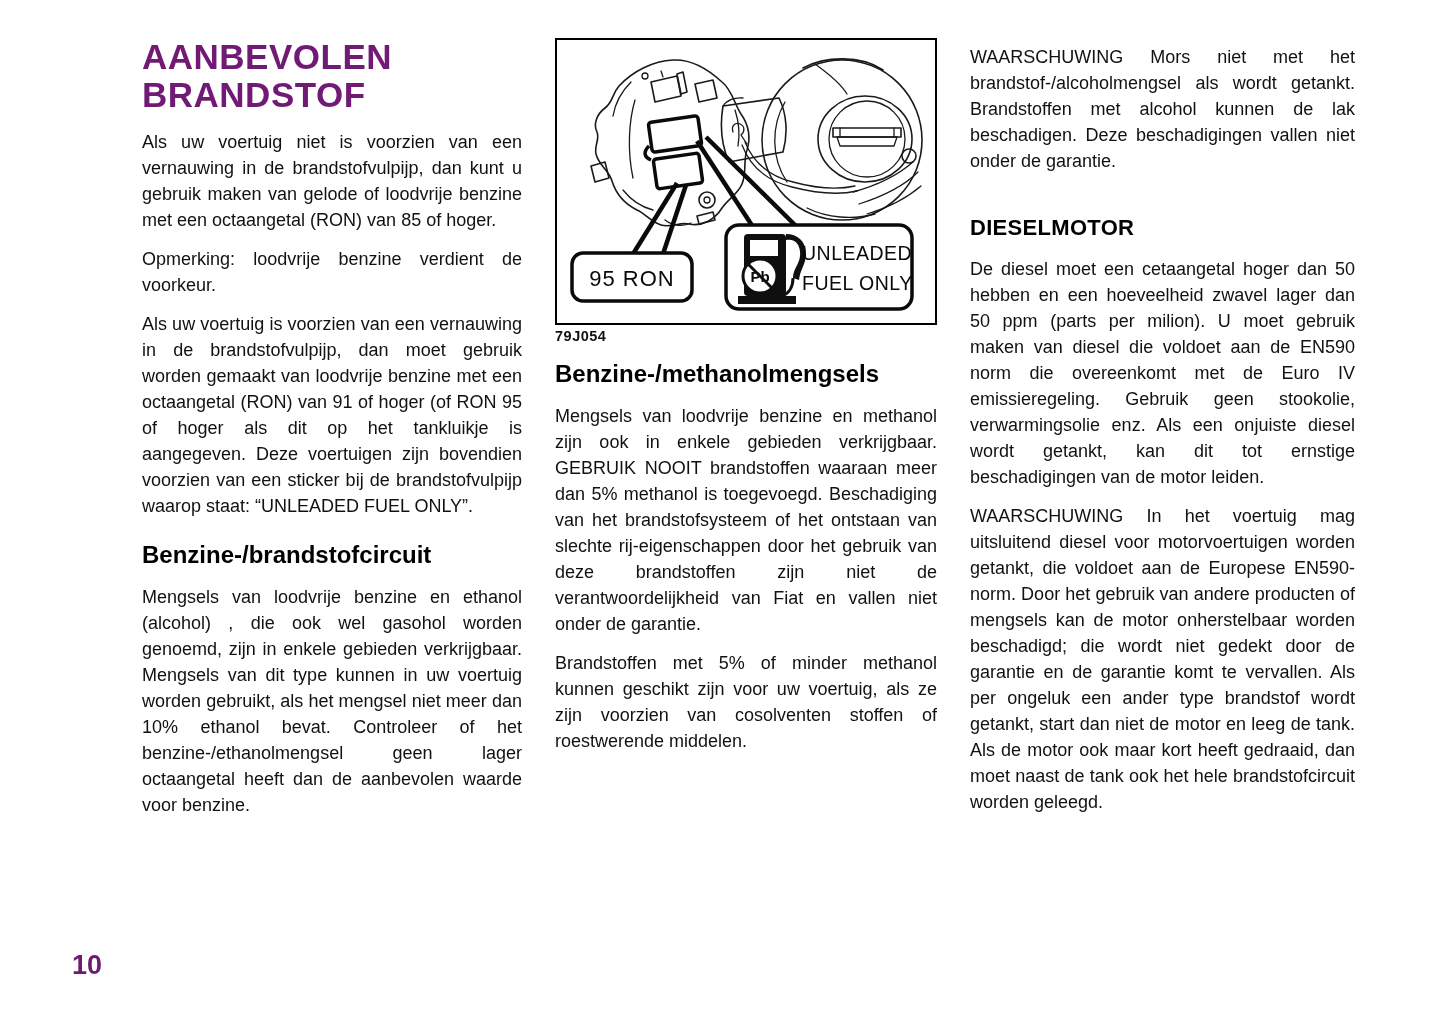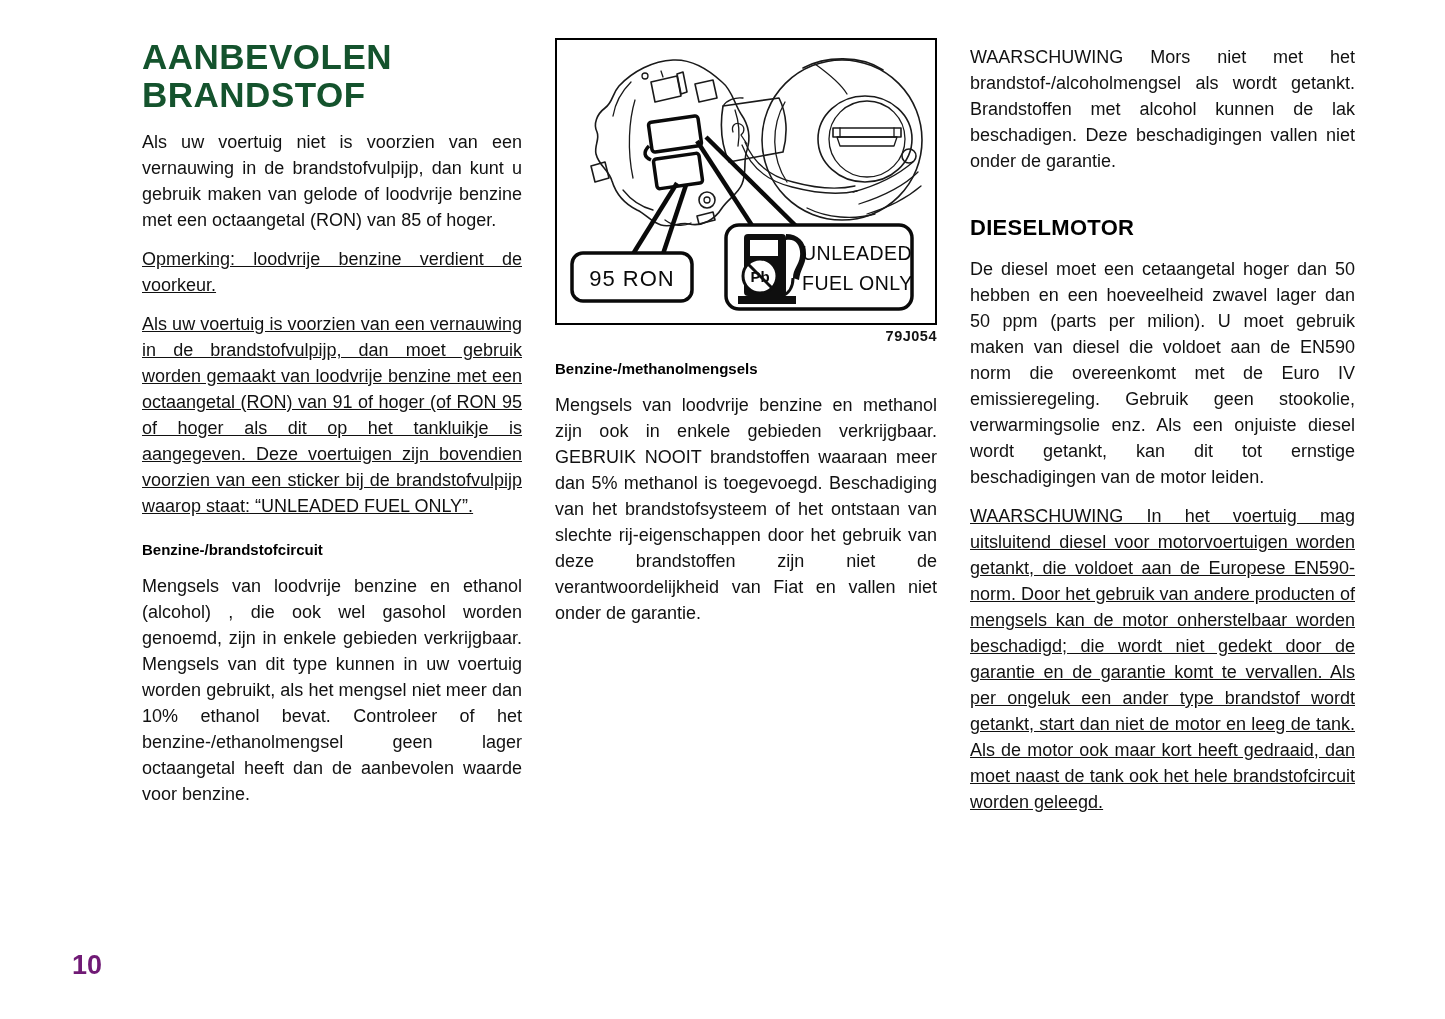--- a/index.html
+++ b/index.html
@@ -25,61 +25,60 @@
   .col2 { width: 382px; }
   .col3 { width: 385px; }
 
   h1 {
     margin: 0;
     font-size: 35px;
     line-height: 38px;
     font-weight: bold;
     letter-spacing: 0.5px;
     white-space: pre-line;
-    color: #14532d;
+    color: #701a75;
   }
   h2 {
     margin: 40px 0 0 0;
     font-size: 22px;
     font-weight: bold;
     letter-spacing: 0.3px;
     color: #000;
   }
   h3 {
     margin: 22px 0 0 0;
-    font-size: 15px;
+    font-size: 24px;
     font-weight: bold;
     color: #000;
   }
   p {
     margin: 15px 0 0 0;
     font-size: 18px;
     line-height: 26px;
     text-align: justify;
   }
-  p + p { margin-top: 13px; text-decoration: underline; }
+  p + p { margin-top: 13px; }
 
   .col3 p.first { margin-top: 6px; }
   .col3 h2 { margin-top: 41px; }
 
   figure {
     margin: 0;
   }
   .figure-frame {
     width: 378px;
     height: 283px;
     border: 2px solid #000;
     background: #fff;
     box-sizing: content-box;
   }
   .figure-code {
     margin-top: 3px;
     font-size: 14.5px;
     font-weight: bold;
-    text-align: right;
     letter-spacing: 0.5px;
   }
   .col2 h3 { margin-top: 16px; }
 
   .page-number {
     position: absolute;
     left: 72px;
     top: 950px;
     font-size: 27px;
     font-weight: bold;
@@ -196,20 +195,21 @@
             <text class="unleaded-text" x="245" y="220">UNLEADED</text>
             <text class="unleaded-text" x="245" y="250">FUEL ONLY</text>
           </g>
         </svg>
       </div>
       <figcaption class="figure-code">79J054</figcaption>
     </figure>
 
     <h3>Benzine-/methanolmengsels</h3>
     <p>Mengsels van loodvrije benzine en methanol zijn ook in enkele gebieden verkrijgbaar. GEBRUIK NOOIT brandstoffen waaraan meer dan 5% methanol is toegevoegd. Beschadiging van het brandstofsysteem of het ontstaan van slechte rij-eigenschappen door het gebruik van deze brandstoffen zijn niet de verantwoordelijkheid van Fiat en vallen niet onder de garantie.</p>
+    <p>Brandstoffen met 5% of minder methanol kunnen geschikt zijn voor uw voertuig, als ze zijn voorzien van cosolventen stoffen of roestwerende middelen.</p>
   </div>
 
   <div class="col col3">
     <p class="first">WAARSCHUWING Mors niet met het brandstof-/alcoholmengsel als wordt getankt. Brandstoffen met alcohol kunnen de lak beschadigen. Deze beschadigingen vallen niet onder de garantie.</p>
     <h2>DIESELMOTOR</h2>
     <p>De diesel moet een cetaangetal hoger dan 50 hebben en een hoeveelheid zwavel lager dan 50 ppm (parts per milion). U moet gebruik maken van diesel die voldoet aan de EN590 norm die overeenkomt met de Euro IV emissieregeling. Gebruik geen stookolie, verwarmingsolie enz. Als een onjuiste diesel wordt getankt, kan dit tot ernstige beschadigingen van de motor leiden.</p>
     <p>WAARSCHUWING In het voertuig mag uitsluitend diesel voor motorvoertuigen worden getankt, die voldoet aan de Europese EN590-norm. Door het gebruik van andere producten of mengsels kan de motor onherstelbaar worden beschadigd; die wordt niet gedekt door de garantie en de garantie komt te vervallen. Als per ongeluk een ander type brandstof wordt getankt, start dan niet de motor en leeg de tank. Als de motor ook maar kort heeft gedraaid, dan moet naast de tank ook het hele brandstofcircuit worden geleegd.</p>
   </div>
 
 </div>

